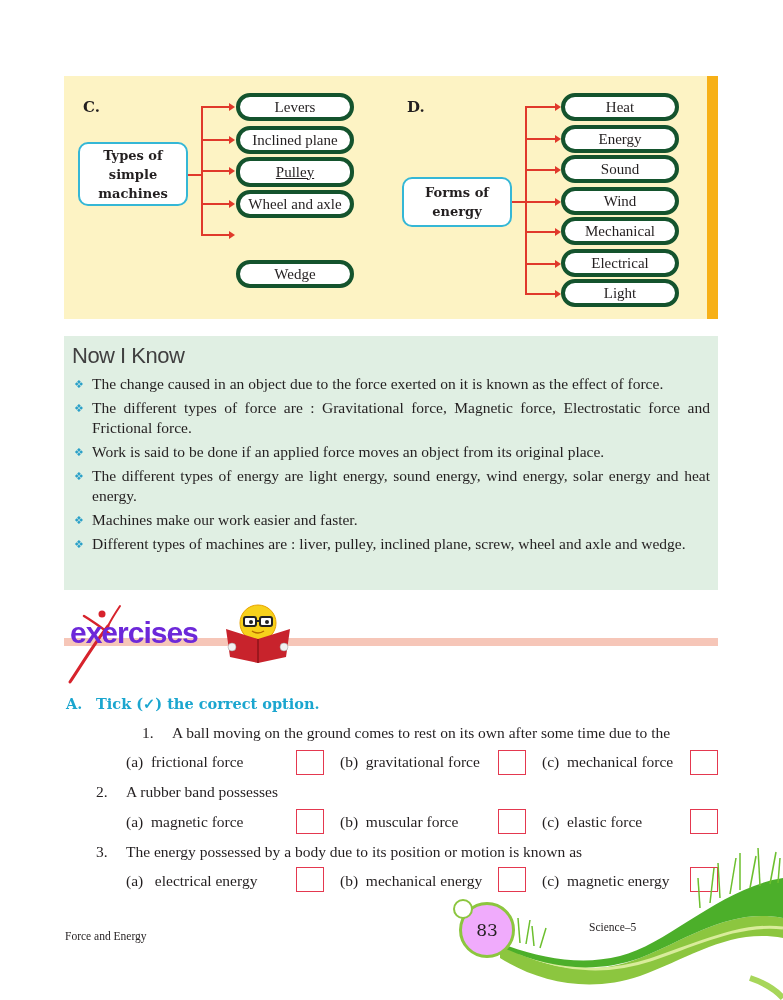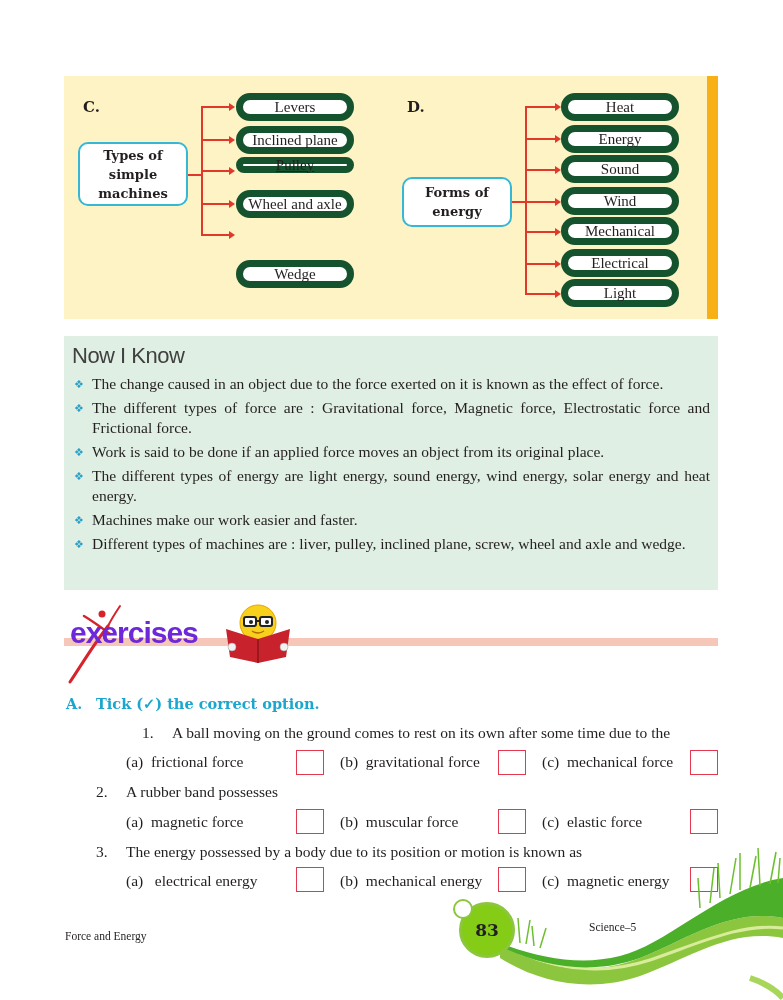--- a/index.html
+++ b/index.html
@@ -15,21 +15,21 @@
 
   .map-letter { position: absolute; font-family: "DejaVu Serif", serif; font-weight: bold; font-size: 15px; color: #231f20; }
 
   .root-box {
     position: absolute; background: #fff; border: 2px solid #35b7d6; border-radius: 10px;
     display: flex; align-items: center; justify-content: center; text-align: center;
     font-family: "DejaVu Serif", serif; font-weight: bold; font-size: 13px; line-height: 19px; color: #231f20;
     padding: 2px 4px;
   }
   .leaf-box {
-    position: absolute; background: #fff; border: 7px solid #14532d; border-radius: 14px;
+    position: absolute; background: #fff; border: 4px solid #14532d; border-radius: 14px;
     display: flex; align-items: center; justify-content: center;
     font-family: "Liberation Serif", serif; font-size: 15px; color: #231f20; white-space: nowrap;
   }
   .connector { position: absolute; background: #e0392b; }
   .arrow-head { position: absolute; width: 0; height: 0; border-top: 4px solid transparent; border-bottom: 4px solid transparent; border-left: 6px solid #e0392b; }
 
   
   .nik-panel { position: absolute; left: 64px; top: 336px; width: 654px; height: 254px; background: #e0efe3; }
   .nik-title { position: absolute; left: 72px; top: 343px; font-family: "Liberation Sans", sans-serif; font-size: 22px; color: #404040; letter-spacing: -0.5px; }
   .nik-list { position: absolute; left: 72px; top: 374px; width: 638px; list-style: none; }
@@ -46,21 +46,21 @@
   .section-a .sec-letter { display: inline-block; width: 30px; }
 
   .question { position: absolute; left: 96px; font-size: 15.5px; color: #231f20; white-space: nowrap; }
   .q-num { display: inline-block; width: 30px; }
   .option { position: absolute; font-size: 15.5px; color: #231f20; white-space: nowrap; text-align: center; }
   .tick-box { position: absolute; width: 28px; height: 25px; border: 1.5px solid #e4384f; background: #fff; }
 
   
   .footer-left { position: absolute; left: 65px; top: 930px; font-size: 11.5px; color: #231f20; }
   .footer-right { position: absolute; left: 589px; top: 921px; font-size: 11.5px; color: #231f20; }
-  .page-circle { position: absolute; left: 459px; top: 902px; width: 56px; height: 56px; border-radius: 50%; border: 3px solid #8cc63f; background: #84cc16; display: flex; align-items: center; justify-content: center; font-family: "DejaVu Serif", serif; font-weight: bold; font-size: 17px; color: #231f20; }
+  .page-circle { position: absolute; left: 459px; top: 902px; width: 56px; height: 56px; border-radius: 50%; border: 3px solid #8cc63f; background: #f0abfc; display: flex; align-items: center; justify-content: center; font-family: "DejaVu Serif", serif; font-weight: normal; font-size: 17px; color: #231f20; }
   .page-small-circle { position: absolute; left: 453px; top: 899px; width: 20px; height: 20px; border-radius: 50%; border: 2.5px solid #8cc63f; background: #fff; }
   .grass-art { position: absolute; left: 500px; top: 848px; width: 283px; height: 152px; }
 </style>
 </head>
 <body>
 
 <div class="mindmap-panel"></div>
 <div class="panel-edge"></div>
 
 <div class="map-letter" style="left:83px; top:98px;">C.</div>
@@ -80,21 +80,21 @@
 <div class="arrow-head" style="left:229px; top:136px;"></div>
 <div class="connector" style="left:201px; top:170px; width:28px; height:2px;"></div>
 <div class="arrow-head" style="left:229px; top:167px;"></div>
 <div class="connector" style="left:201px; top:203px; width:28px; height:2px;"></div>
 <div class="arrow-head" style="left:229px; top:200px;"></div>
 <div class="connector" style="left:201px; top:234px; width:28px; height:2px;"></div>
 <div class="arrow-head" style="left:229px; top:231px;"></div>
 
 <div class="leaf-box" style="left:236px; top:93px; width:118px; height:28px;">Levers</div>
 <div class="leaf-box" style="left:236px; top:126px; width:118px; height:28px;">Inclined plane</div>
-<div class="leaf-box" style="left:236px; top:157px; width:118px; height:16px;text-decoration:underline;">Pulley</div>
+<div class="leaf-box" style="left:236px; top:157px; width:118px; height:30px;text-decoration:underline;">Pulley</div>
 <div class="leaf-box" style="left:236px; top:190px; width:118px; height:28px;">Wheel and axle</div>
 <div class="leaf-box" style="left:236px; top:220px; width:118px; height:28px;margin-top:40px;">Wedge</div>
 
 <div class="map-letter" style="left:407px; top:98px;">D.</div>
 <div class="root-box" style="left:402px; top:177px; width:110px; height:50px;">
   <div>
     <div>Forms of</div>
     <div>energy</div>
   </div>
 </div>

